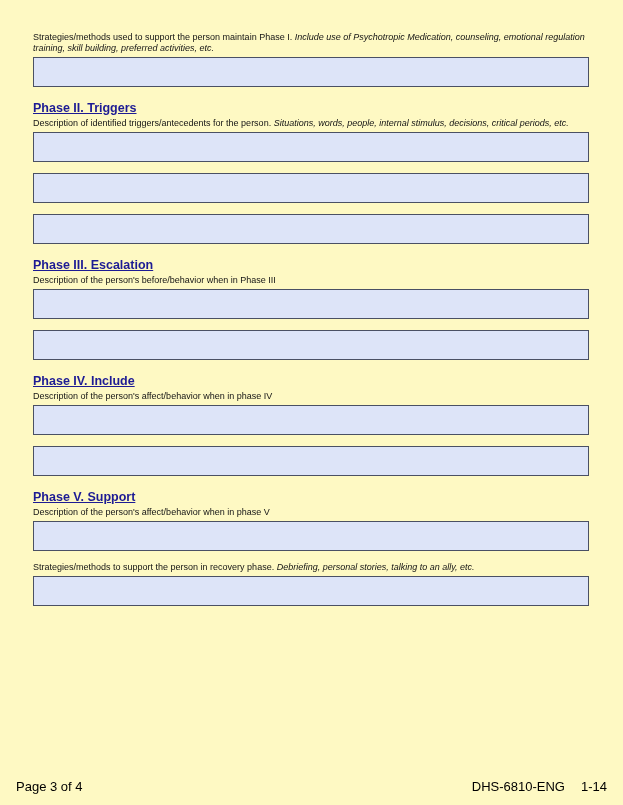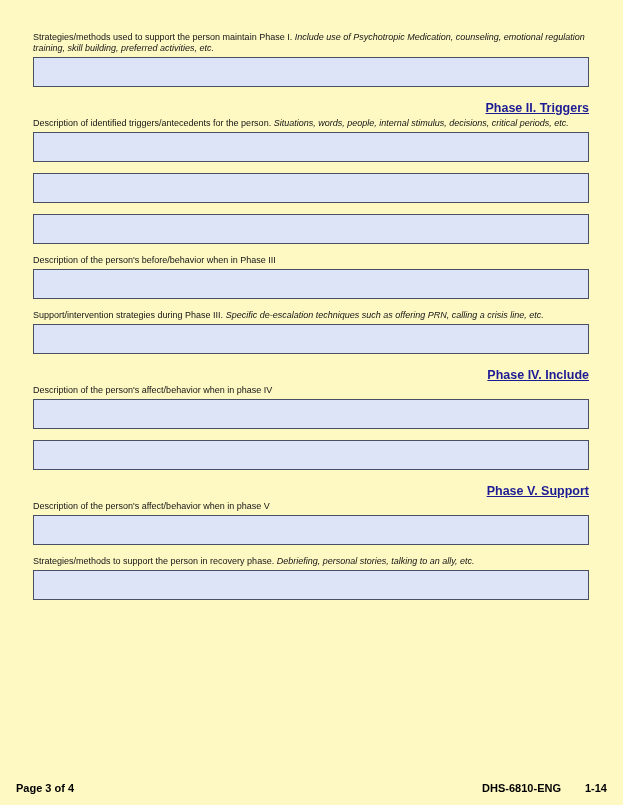--- a/index.html
+++ b/index.html
@@ -34,59 +34,58 @@
     margin: 0 0 11px 0;
   }
   h2.section-heading {
     font-size: 12.5px;
     line-height: 14px;
     font-weight: bold;
     color: #1d1b94;
     text-decoration: underline;
     margin: 14px 0 3px 0;
     font-family: "Liberation Sans", sans-serif;
-    text-align: right;
   }
   .footer {
     position: absolute;
     left: 16px;
     right: 16px;
     bottom: 11px;
     display: flex;
     justify-content: space-between;
     align-items: baseline;
-    font-size: 11px;
-    font-weight: bold;
+    font-size: 13px;
+    font-weight: normal;
     color: #000000;
   }
-  .footer-right { display: flex; gap: 24px; }
+  .footer-right { display: flex; gap: 16px; }
 </style>
 </head>
 <body>
 
 <div class="page">
   <div class="content">
 
     <div class="field-label"><span>Strategies/methods used to support the person maintain Phase I. </span><span class="hint">Include use of Psychotropic Medication, counseling, emotional regulation training, skill building, preferred activities, etc.</span></div>
     <div class="field-box" role="textbox"></div>
 
     <h2 class="section-heading">Phase II. Triggers</h2>
 
     <div class="field-label"><span>Description of identified triggers/antecedents for the person. </span><span class="hint">Situations, words, people, internal stimulus, decisions, critical periods, etc.</span></div>
     <div class="field-box" role="textbox"></div>
 
     <div class="field-box" role="textbox"></div>
 
     <div class="field-box" role="textbox"></div>
 
+    <h2 class="section-heading">Phase III. Escalation</h2>
 
     <div class="field-label"><span>Description of the person's before/behavior when in Phase III</span><span class="hint"></span></div>
     <div class="field-box" role="textbox"></div>
 
-    <div class="field-label"><span>Support/intervention strategies during Phase III. </span><span class="hint">Specific de-escalation techniques such as offering PRN, calling a crisis line, etc.</span></div>
     <div class="field-box" role="textbox"></div>
 
     <h2 class="section-heading">Phase IV. Include</h2>
 
     <div class="field-label"><span>Description of the person's affect/behavior when in phase IV</span><span class="hint"></span></div>
     <div class="field-box" role="textbox"></div>
 
     <div class="field-box" role="textbox"></div>
 
     <h2 class="section-heading">Phase V. Support</h2>

